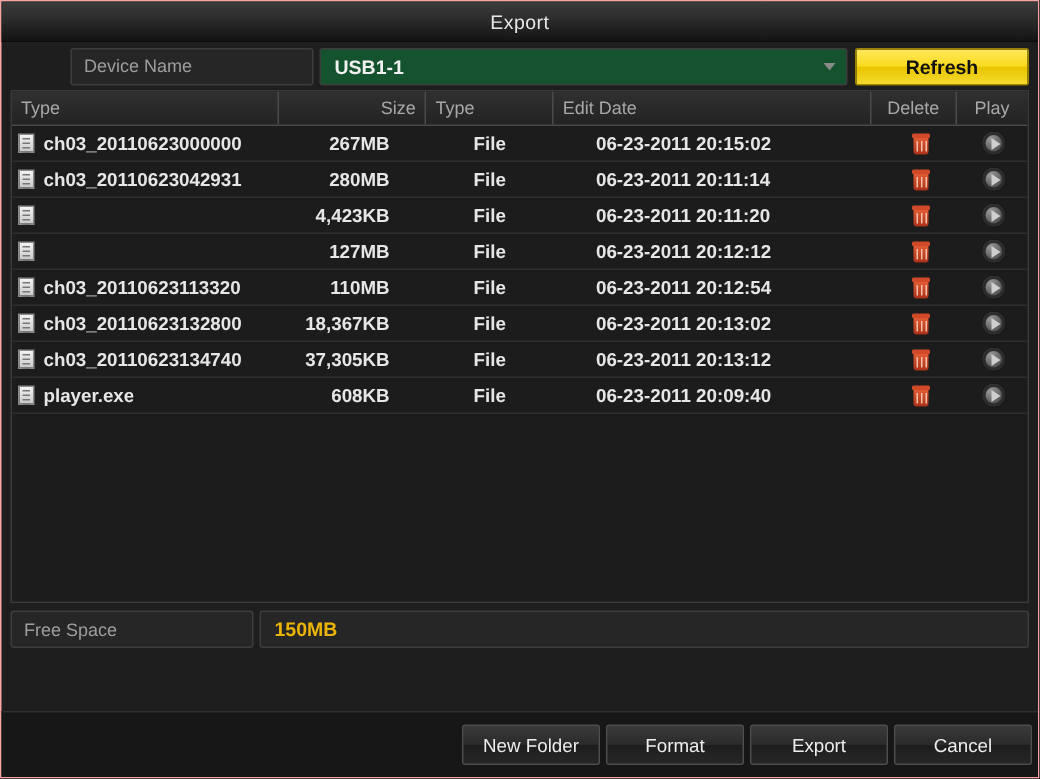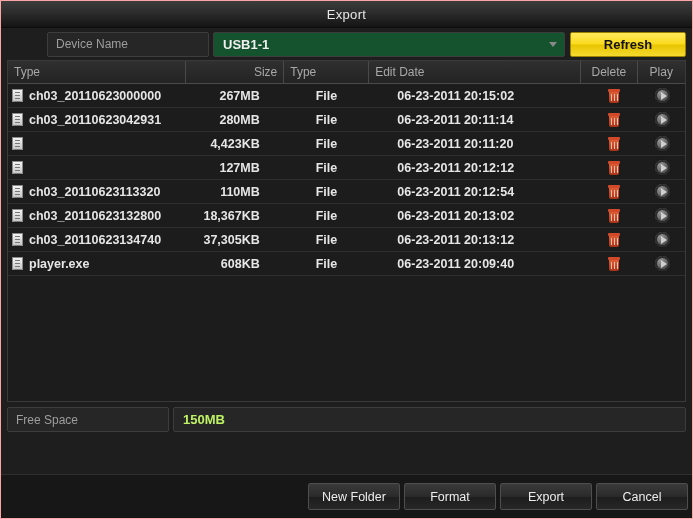--- a/index.html
+++ b/index.html
@@ -242,21 +242,21 @@
   #freespace-val {
     flex: 1;
     height: 25px;
     margin-left: 4px;
     background: #262626;
     border: 1px solid #3d3d3d;
     border-radius: 2px;
     display: flex;
     align-items: center;
     padding-left: 9px;
-    color: #bef264;
+    color: #eab308;
     font-size: 13px;
     font-weight: bold;
   }
 
   #spacer { flex: 1; }
 
   
   #footer {
     flex: 0 0 44px;
     background: #171717;

